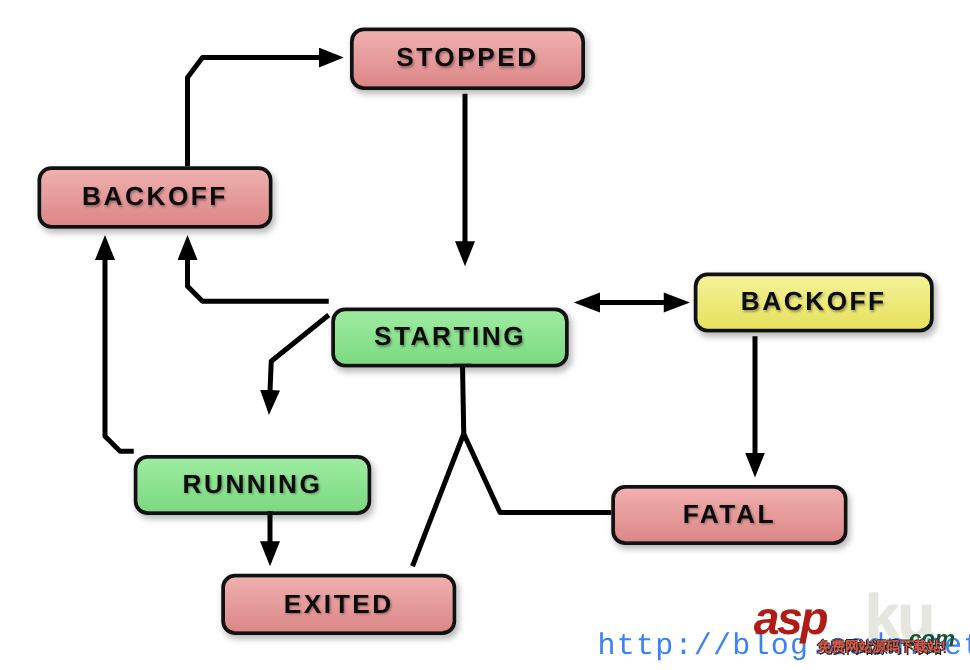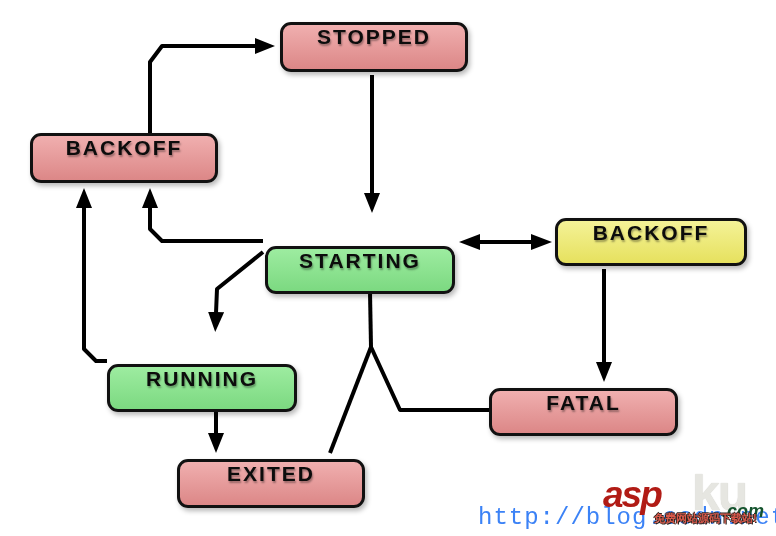--- a/index.html
+++ b/index.html
@@ -5,21 +5,21 @@
   html,body{margin:0;padding:0;}
   body{
     width:776px;height:536px;position:relative;background:#ffffff;
     font-family:"Liberation Sans", sans-serif;overflow:hidden;
   }
   #stage{position:absolute;inset:0;width:776px;height:536px;}
   svg.edges{position:absolute;left:0;top:0;z-index:1;}
   .node{
     position:absolute;z-index:2;box-sizing:border-box;
     border:3px solid #111;border-radius:11px;
-    display:flex;align-items:flex-start;justify-content:center;
+    display:flex;align-items:center;justify-content:center;
     font-weight:bold;font-size:21px;letter-spacing:2px;color:#0c0c0c;
     text-shadow:1px 1.5px 2px rgba(0,0,0,0.35);
     box-shadow:2px 3px 5px rgba(0,0,0,0.28);
   }
   .node.pink  {background:linear-gradient(#f0afaf,#dc8787);}
   .node.green {background:linear-gradient(#9deca0,#7cd981);margin-top:26px;}
   .node.yellow{background:linear-gradient(#f4f297,#e6e15e);}
 
   
   .wm-url{

